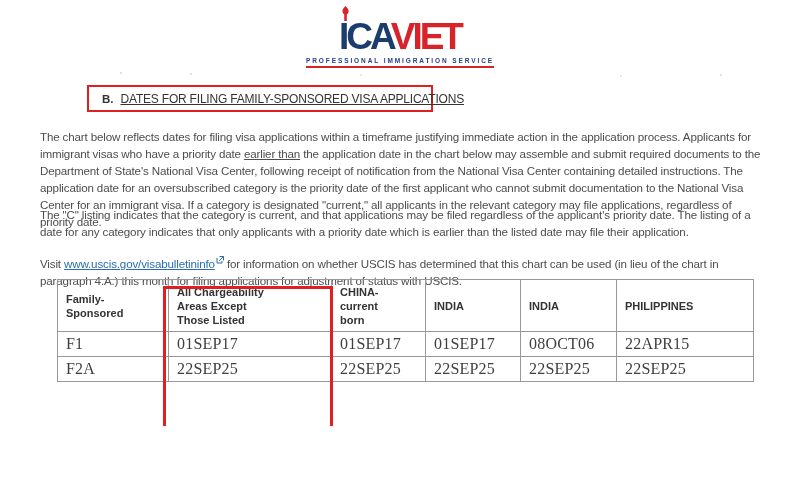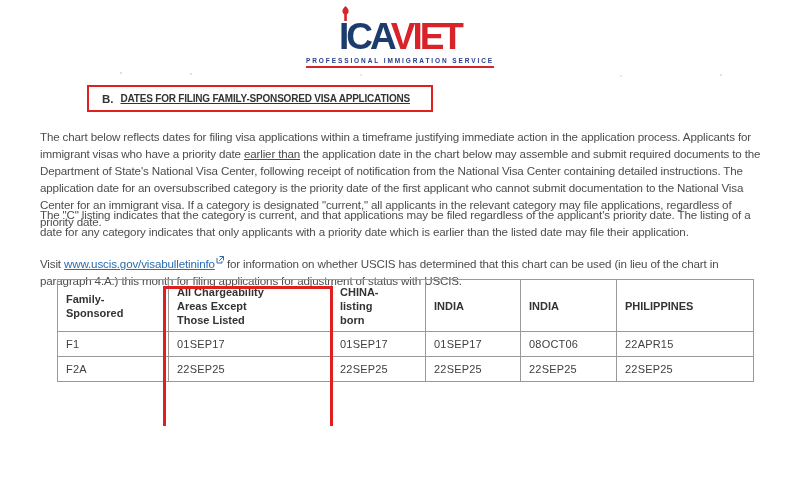--- a/index.html
+++ b/index.html
@@ -75,22 +75,22 @@
     width: 346px;
     height: 27px;
     border: 2px solid #e02020;
     display: flex;
     align-items: center;
     padding-left: 13px;
     gap: 7px;
   }
   .heading-label { font-size: 11.5px; font-weight: bold; color: #333; }
   .heading-title {
-    font-size: 10px;
-    font-weight: bold;
+    font-size: 12px;
+    font-weight: normal;
     color: #333;
     text-decoration: underline;
     letter-spacing: -0.2px;
     white-space: nowrap;
   }
 
   
   .para {
     position: absolute;
     left: 40px;
@@ -126,24 +126,25 @@
   }
   .visa-table th {
     font-size: 11px;
     font-weight: bold;
     color: #333;
     white-space: pre-line;
     height: 52px;
     line-height: 14px;
   }
   .visa-table td {
-    font-size: 11px;
+    font-size: 16px;
     color: #3f3f3f;
     height: 25px;
     letter-spacing: 0.2px;
+    font-family: Liberation Serif, serif;
   }
 
   
   .col-annotation {
     position: absolute;
     left: 163px;
     top: 286px;
     width: 170px;
     height: 190px;
     border: 3px solid #e02020;
@@ -195,21 +196,21 @@
         <col style="width:137px">
     </colgroup>
     <thead>
       <tr>
         <th>Family-
 Sponsored</th>
         <th>All Chargeability
 Areas Except
 Those Listed</th>
         <th>CHINA-
-listing
+current
 born</th>
         <th>INDIA</th>
         <th>INDIA</th>
         <th>PHILIPPINES</th>
       </tr>
     </thead>
     <tbody>
       <tr>
         <td>F1</td>
         <td>01SEP17</td>

